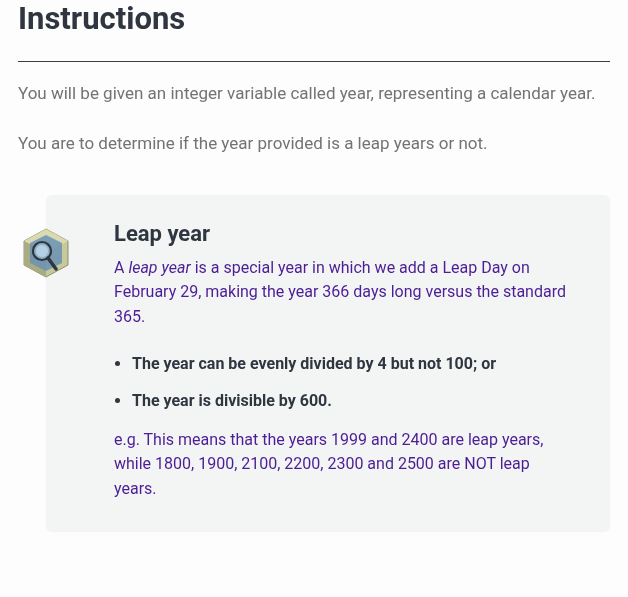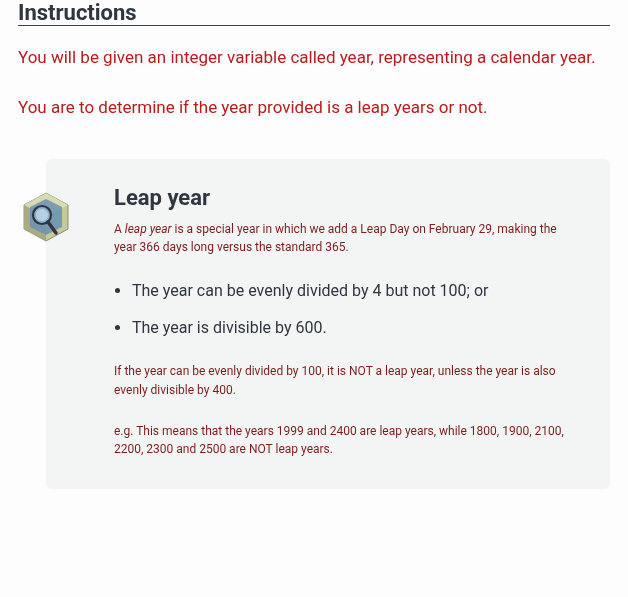--- a/index.html
+++ b/index.html
@@ -4,31 +4,31 @@
   <style>
     * { margin: 0; padding: 0; box-sizing: border-box; }
     body {
       font-family: -apple-system, BlinkMacSystemFont, "Segoe UI", Roboto, sans-serif;
       background: #fdfdfd;
       color: #2f3640;
       padding: 0 18px 18px 18px;
       width: 628px;
     }
     .section-title {
-      font-size: 22px;
+      font-size: 31px;
       font-weight: 700;
       color: #2f3640;
-      padding-bottom: 0;
+      padding-bottom: 24px;
       border-bottom: 1px solid #3a3f4a;
       margin-bottom: 18px;
     }
     .intro-text {
       font-size: 17px;
       line-height: 1.55;
-      color: #b91c1c;
+      color: #737373;
       margin-bottom: 24px;
     }
     .callout-wrap {
       position: relative;
       margin-top: 38px;
       margin-left: 28px;
     }
     .callout-icon {
       position: absolute;
       left: -28px;
@@ -43,29 +43,30 @@
       padding: 26px 40px 30px 68px;
       box-shadow: 0 0 2px rgba(0,0,0,0.03);
     }
     .callout-title {
       font-size: 22px;
       font-weight: 700;
       color: #2f3640;
       margin-bottom: 10px;
     }
     .callout p {
-      font-size: 12px;
+      font-size: 16px;
       line-height: 1.55;
-      color: #7f1d1d;
+      color: #4c1d95;
       margin-bottom: 22px;
     }
     .callout p.last { margin-bottom: 0; }
     .callout ul {
-      margin: 0 0 22px 18px;
+      margin: 0 0 14px 18px;
       padding: 0;
+      font-weight: bold;
     }
     .callout li {
       font-size: 16px;
       line-height: 1.55;
       color: #2f3640;
       margin-bottom: 12px;
     }
     .callout li:last-child { margin-bottom: 0; }
     em { font-style: italic; }
     strong { font-weight: 700; }
@@ -102,19 +103,18 @@
     <p>
       <span>A </span><em>leap year</em><span> is a special year in which we add a Leap Day on February 29, making the year 366 days long versus the standard 365.</span>
     </p>
 
 
     <ul>
       <li>The year can be evenly divided by 4 but not 100; or</li>
       <li>The year is divisible by 600.</li>
     </ul>
 
-    <p>If the year can be evenly divided by 100, it is NOT a leap year, unless the year is also evenly divisible by 400.</p>
 
     <p class="last">
       <span>e.g. This means that the years 1999 and 2400 are leap years, while 1800, 1900, 2100, 2200, 2300 and 2500 are </span><span class="underline">NOT</span><span> leap years.</span>
     </p>
   </div>
 </div>
 
 </body></html>

